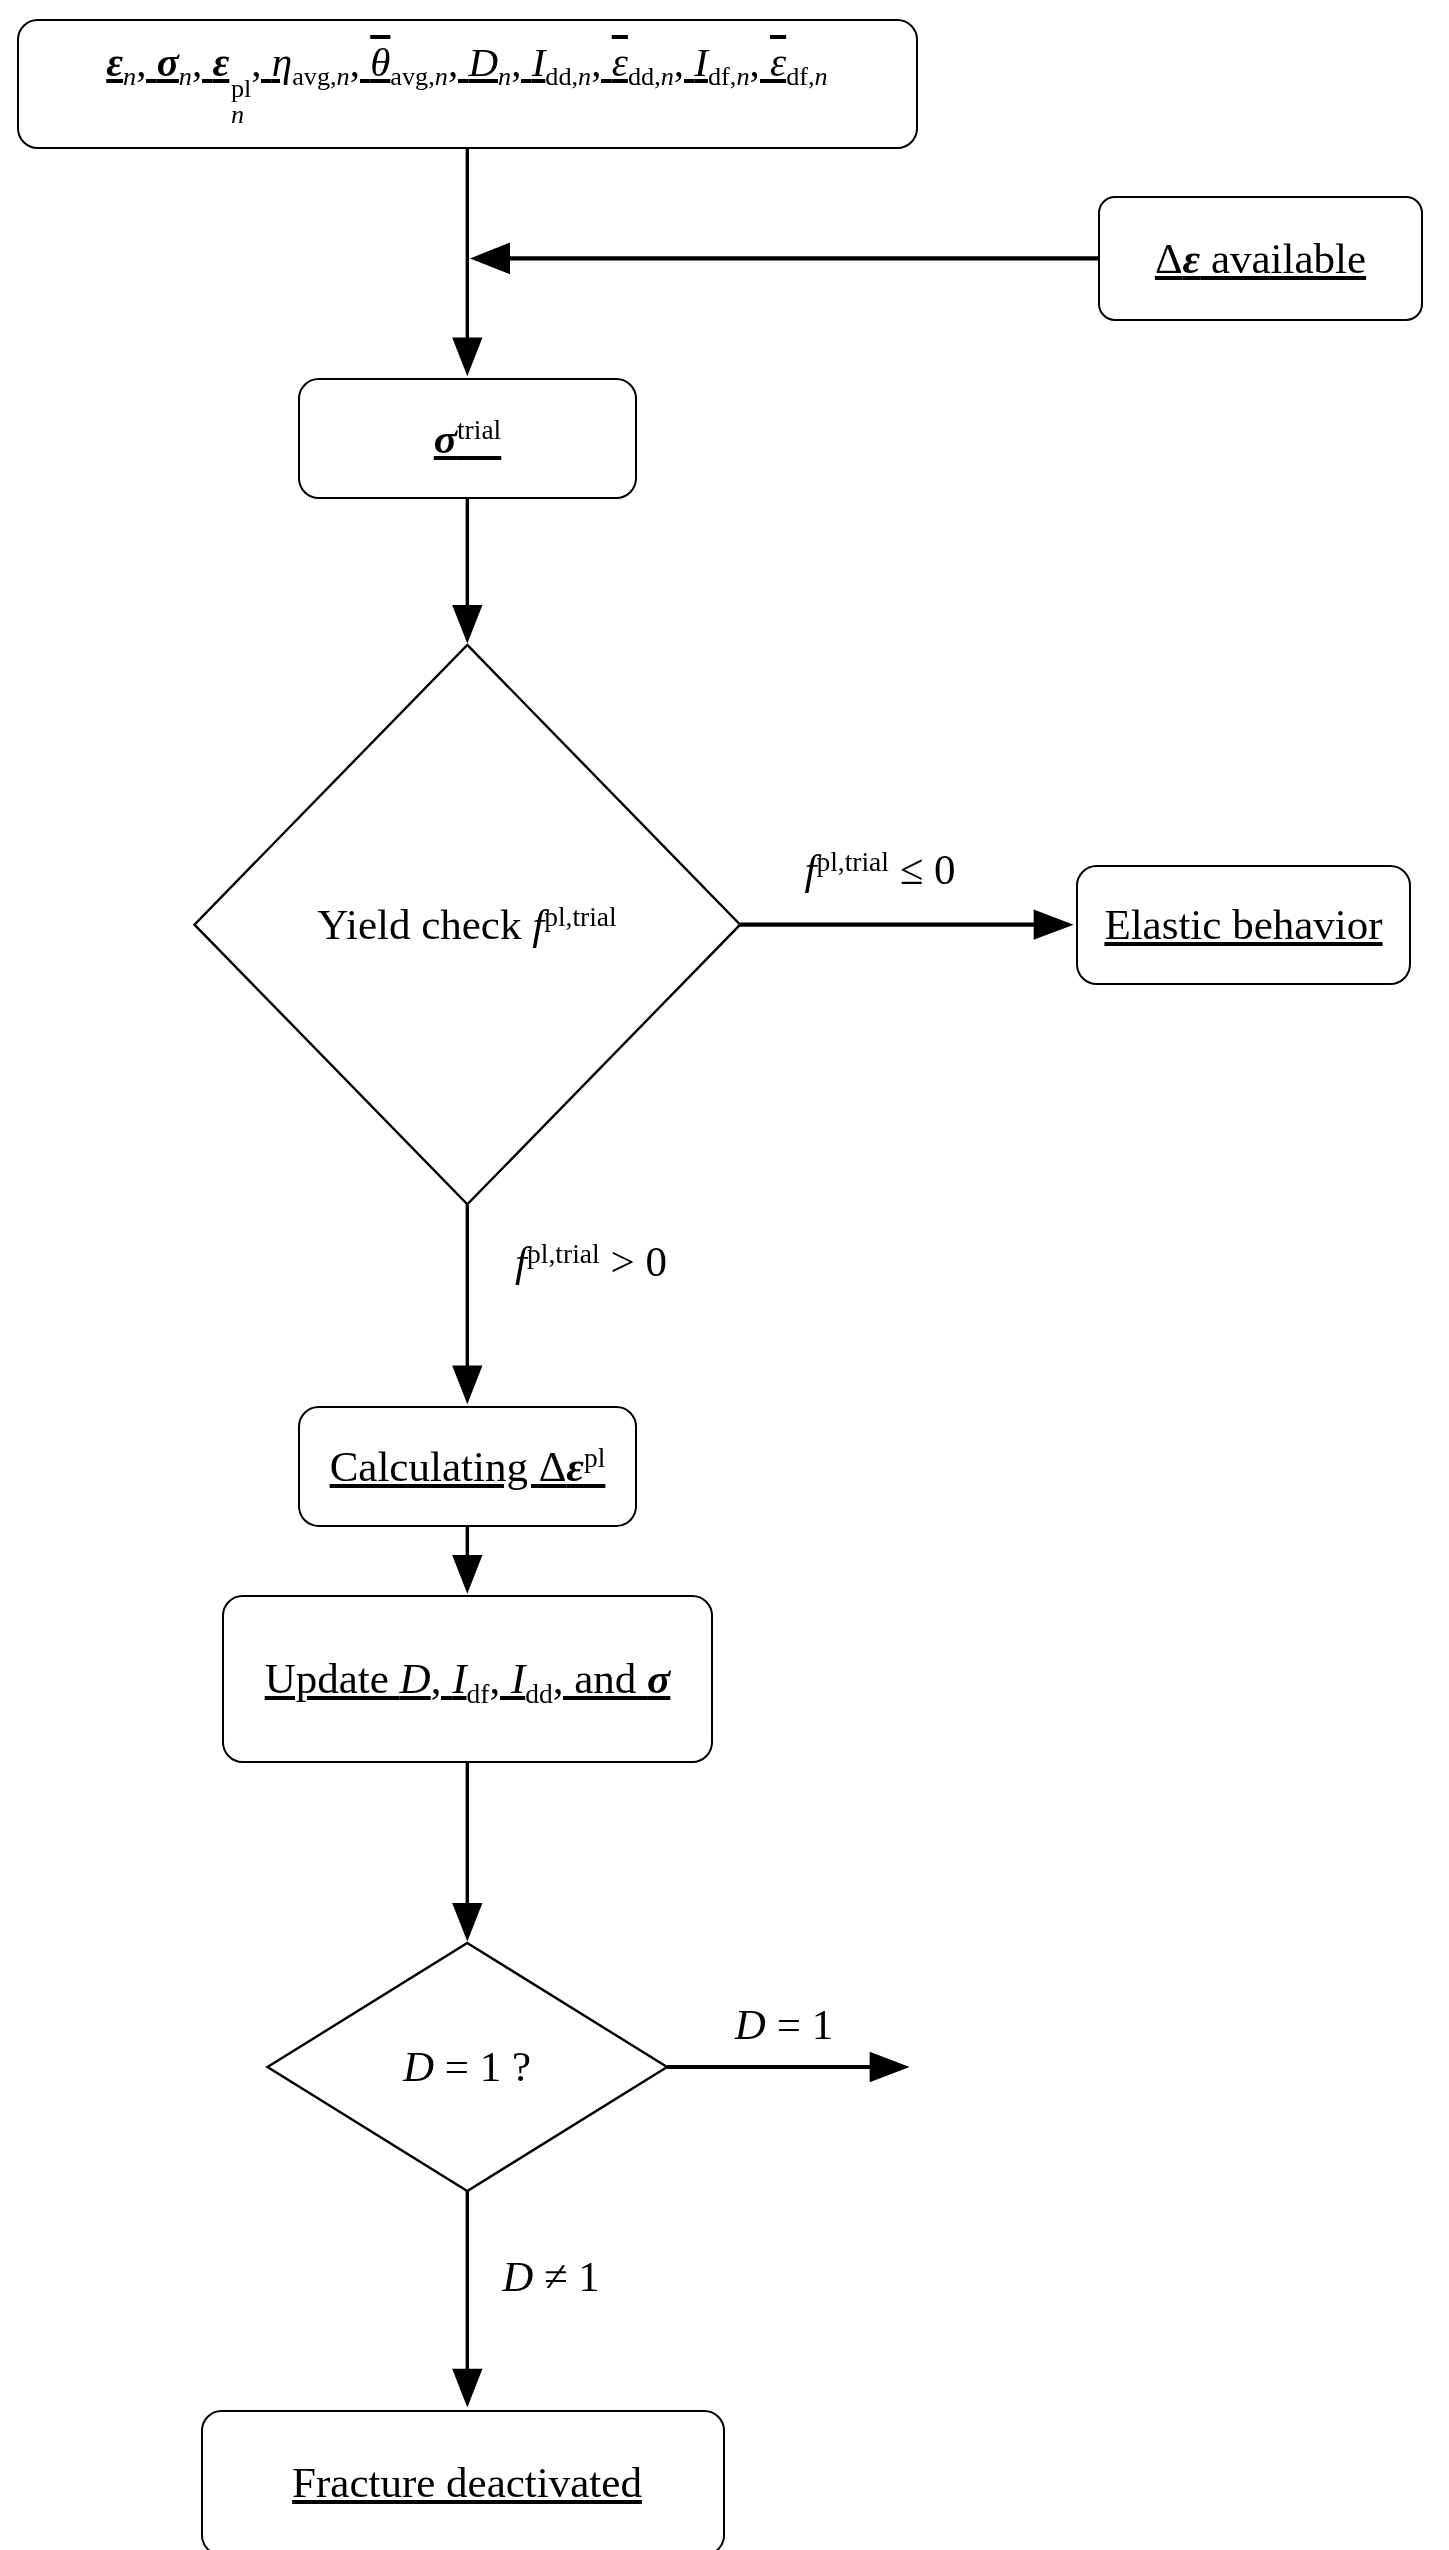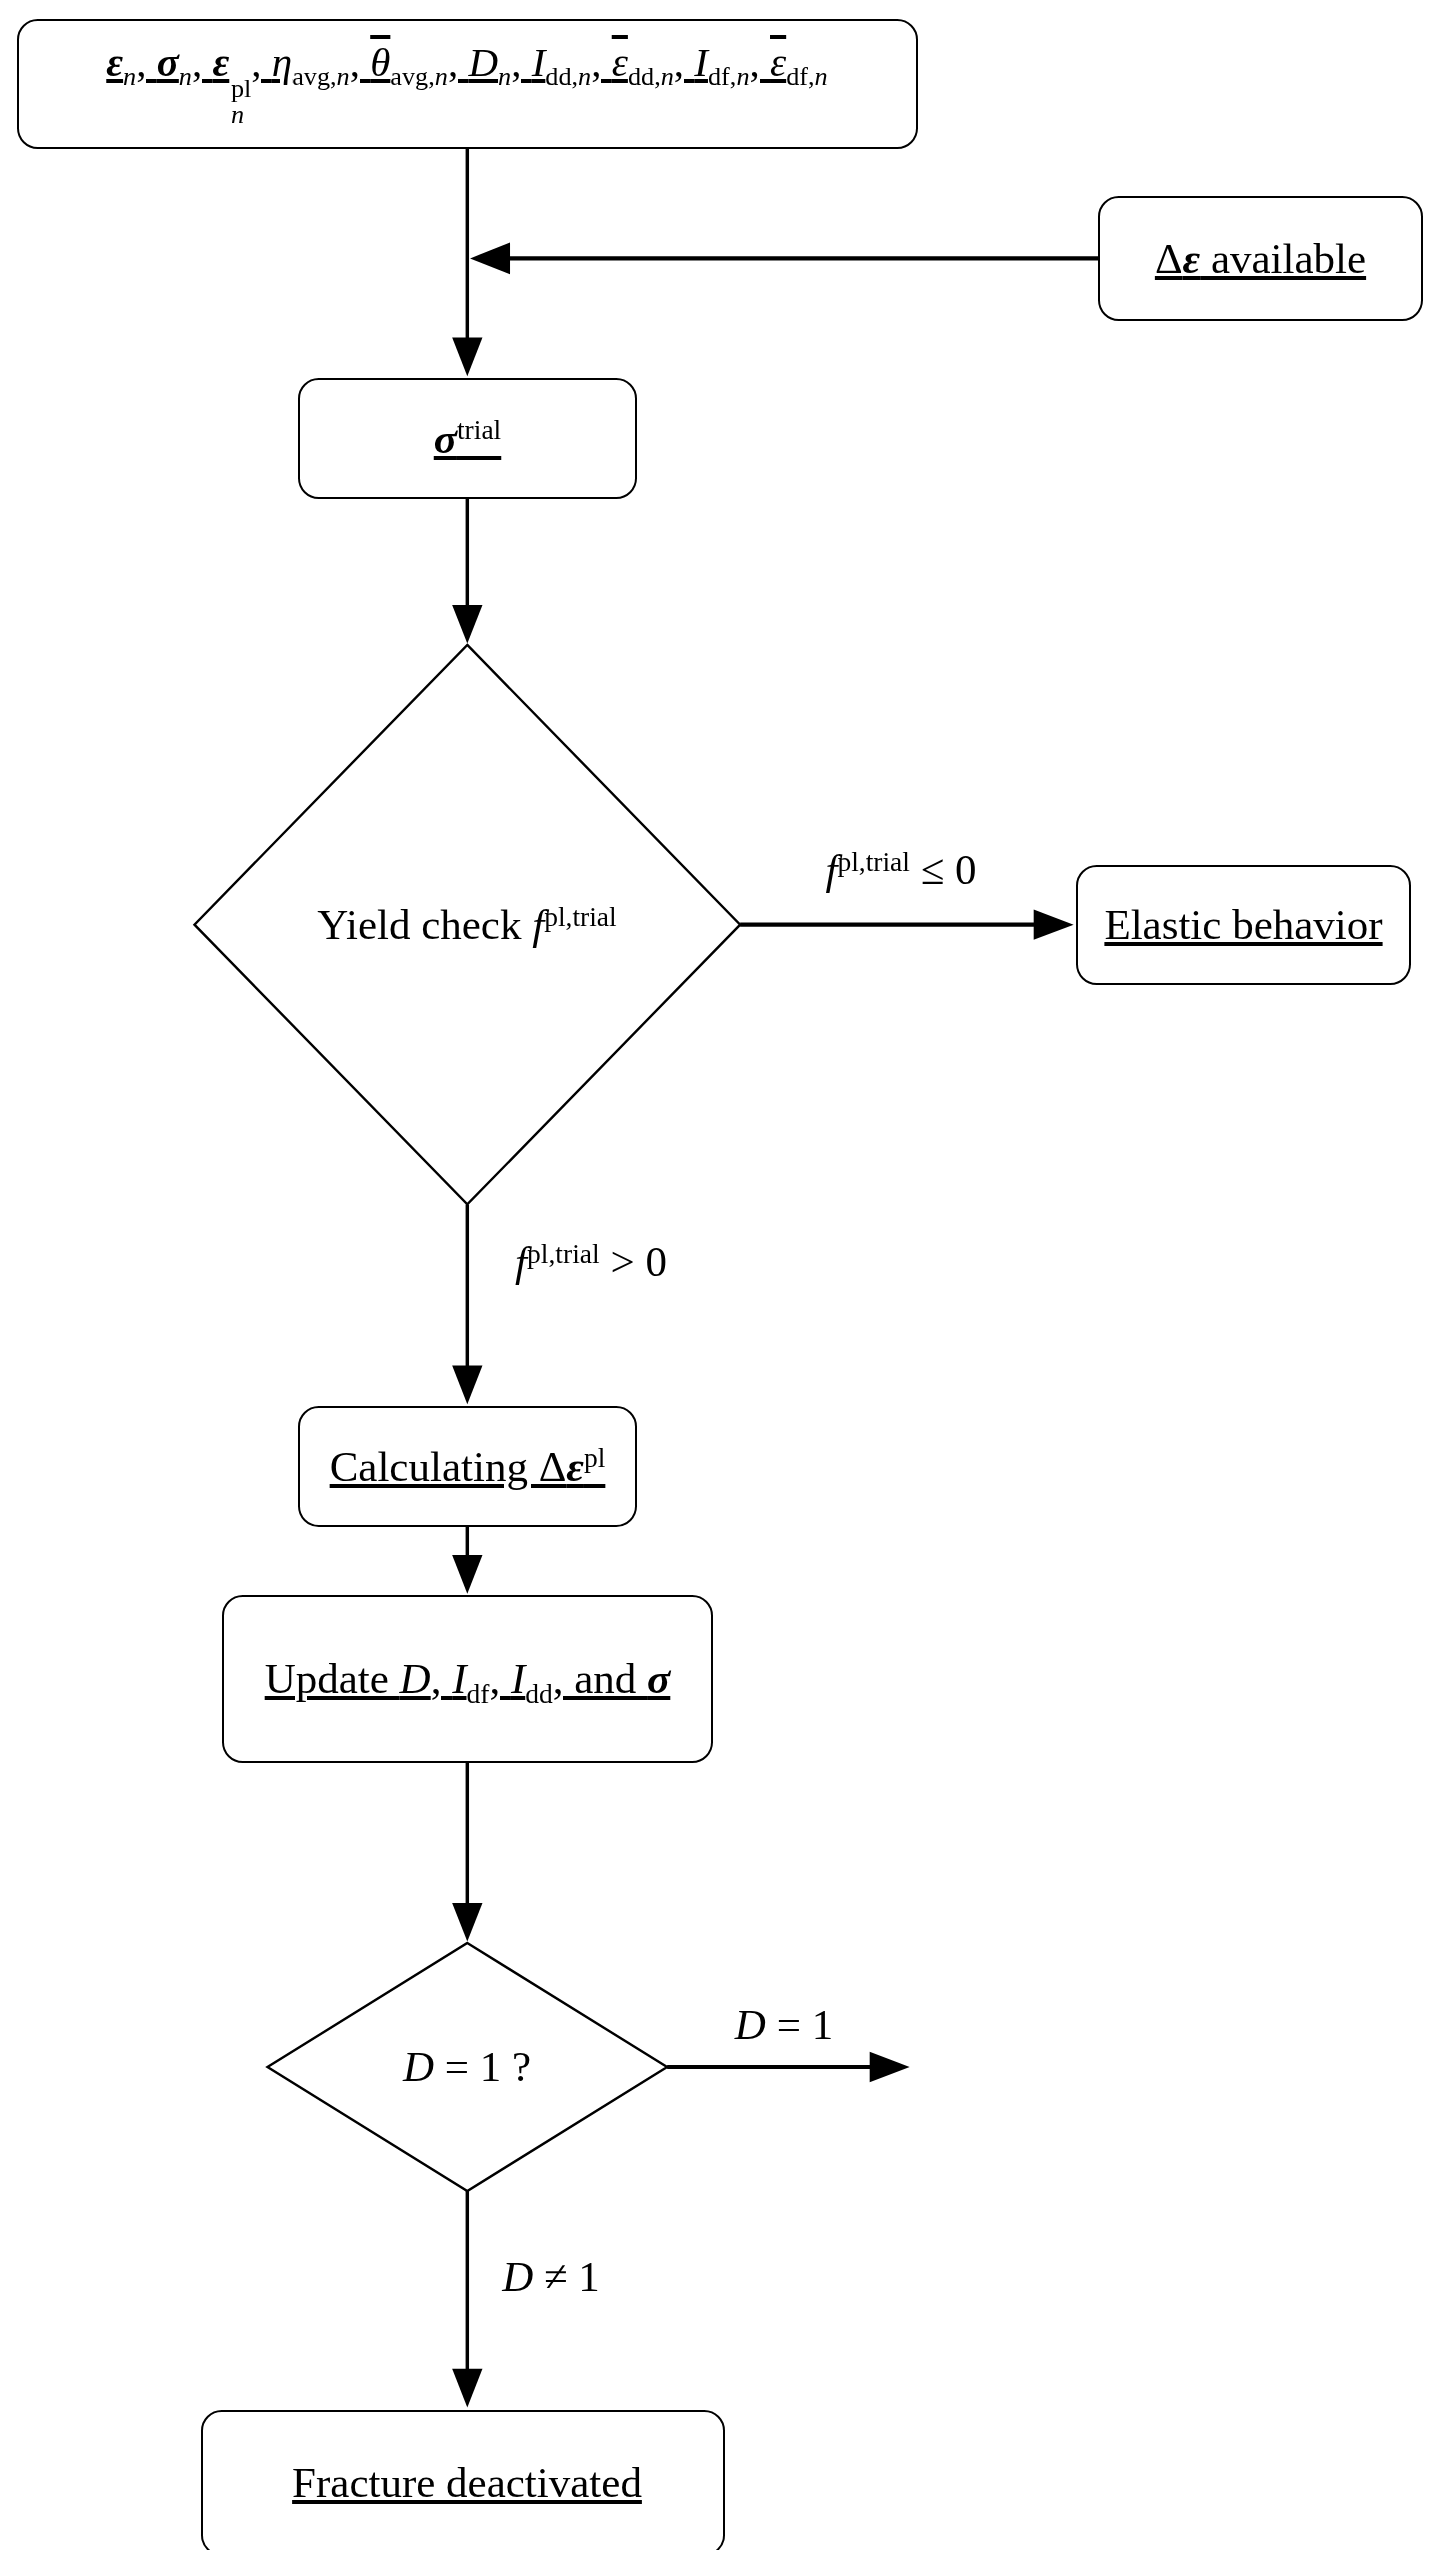--- a/index.html
+++ b/index.html
@@ -94,21 +94,21 @@
     <polygon points="678,3494 656,3438 700,3438" fill="#000"></polygon>
   </svg>
 
   <div class="node small-font" style="left:16.5px; top:19.3px; width:901px; height:130px;">
     <span><b><i>ε</i></b><sub><i>n</i></sub>, <b><i>σ</i></b><sub><i>n</i></sub>, <b><i>ε</i></b><span class="ss">
           <sup>pl</sup>
           <sub><i>n</i></sub>
         </span>, <i>η</i><sub>avg,<i>n</i></sub>, <span class="ov"><i>θ</i></span><sub>avg,<i>n</i></sub>, <i>D</i><sub><i>n</i></sub>, <i>I</i><sub>dd,<i>n</i></sub>, <span class="ov"><i>ε</i></span><sub>dd,<i>n</i></sub>, <i>I</i><sub>df,<i>n</i></sub>, <span class="ov"><i>ε</i></span><sub>df,<i>n</i></sub></span>
   </div>
 
-  <div class="node" style="left:1098px; top:196px; width:325px; height:125px;">
+  <div class="node" style="left:1098px; top:196px; width:325px; height:125px;border-radius:17px;">
     <span>Δ<b><i>ε</i></b> available</span>
   </div>
 
   <div class="node" style="left:298px; top:378px; width:339px; height:121px;">
     <span><b><i>σ</i></b><sup>trial</sup></span>
   </div>
 
   <div class="dlabel" style="left:467px; top:925px;">Yield check <i>f</i><sup>pl,trial</sup></div>
 
   <div class="node" style="left:1076px; top:865px; width:335px; height:120px;">
@@ -123,21 +123,21 @@
     <span>Update <i>D</i>, <i>I</i><sub>df</sub>, <i>I</i><sub>dd</sub>, and <b><i>σ</i></b></span>
   </div>
 
   <div class="dlabel" style="left:467px; top:2067px;"><i>D</i> = 1 ?</div>
 
 
   <div class="node" style="left:201px; top:2410px; width:524px; height:146px;padding-left:8px;">
     <span>Fracture deactivated</span>
   </div>
 
-  <div class="elabel" style="left:901px; top:870px;"><i>f</i><sup>pl,trial</sup> ≤ 0</div>
+  <div class="elabel" style="left:880px; top:870px;"><i>f</i><sup>pl,trial</sup> ≤ 0</div>
 
   <div class="elabel" style="left:591px; top:1262px;"><i>f</i><sup>pl,trial</sup> &gt; 0</div>
 
   <div class="elabel" style="left:784px; top:2025px;"><i>D</i> = 1</div>
 
   <div class="elabel" style="left:551px; top:2277px;"><i>D</i> ≠ 1</div>
 
 </div>
 
 

